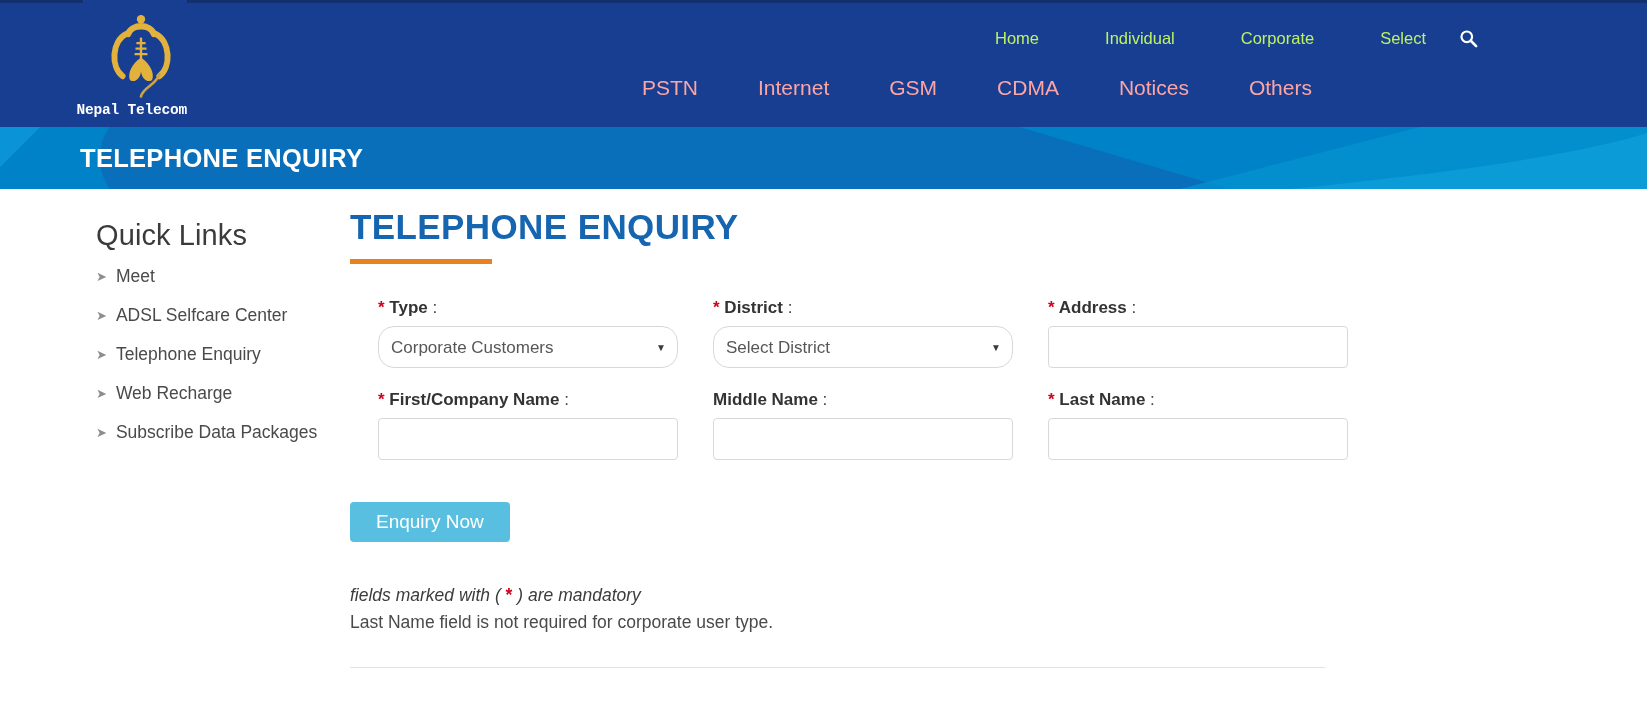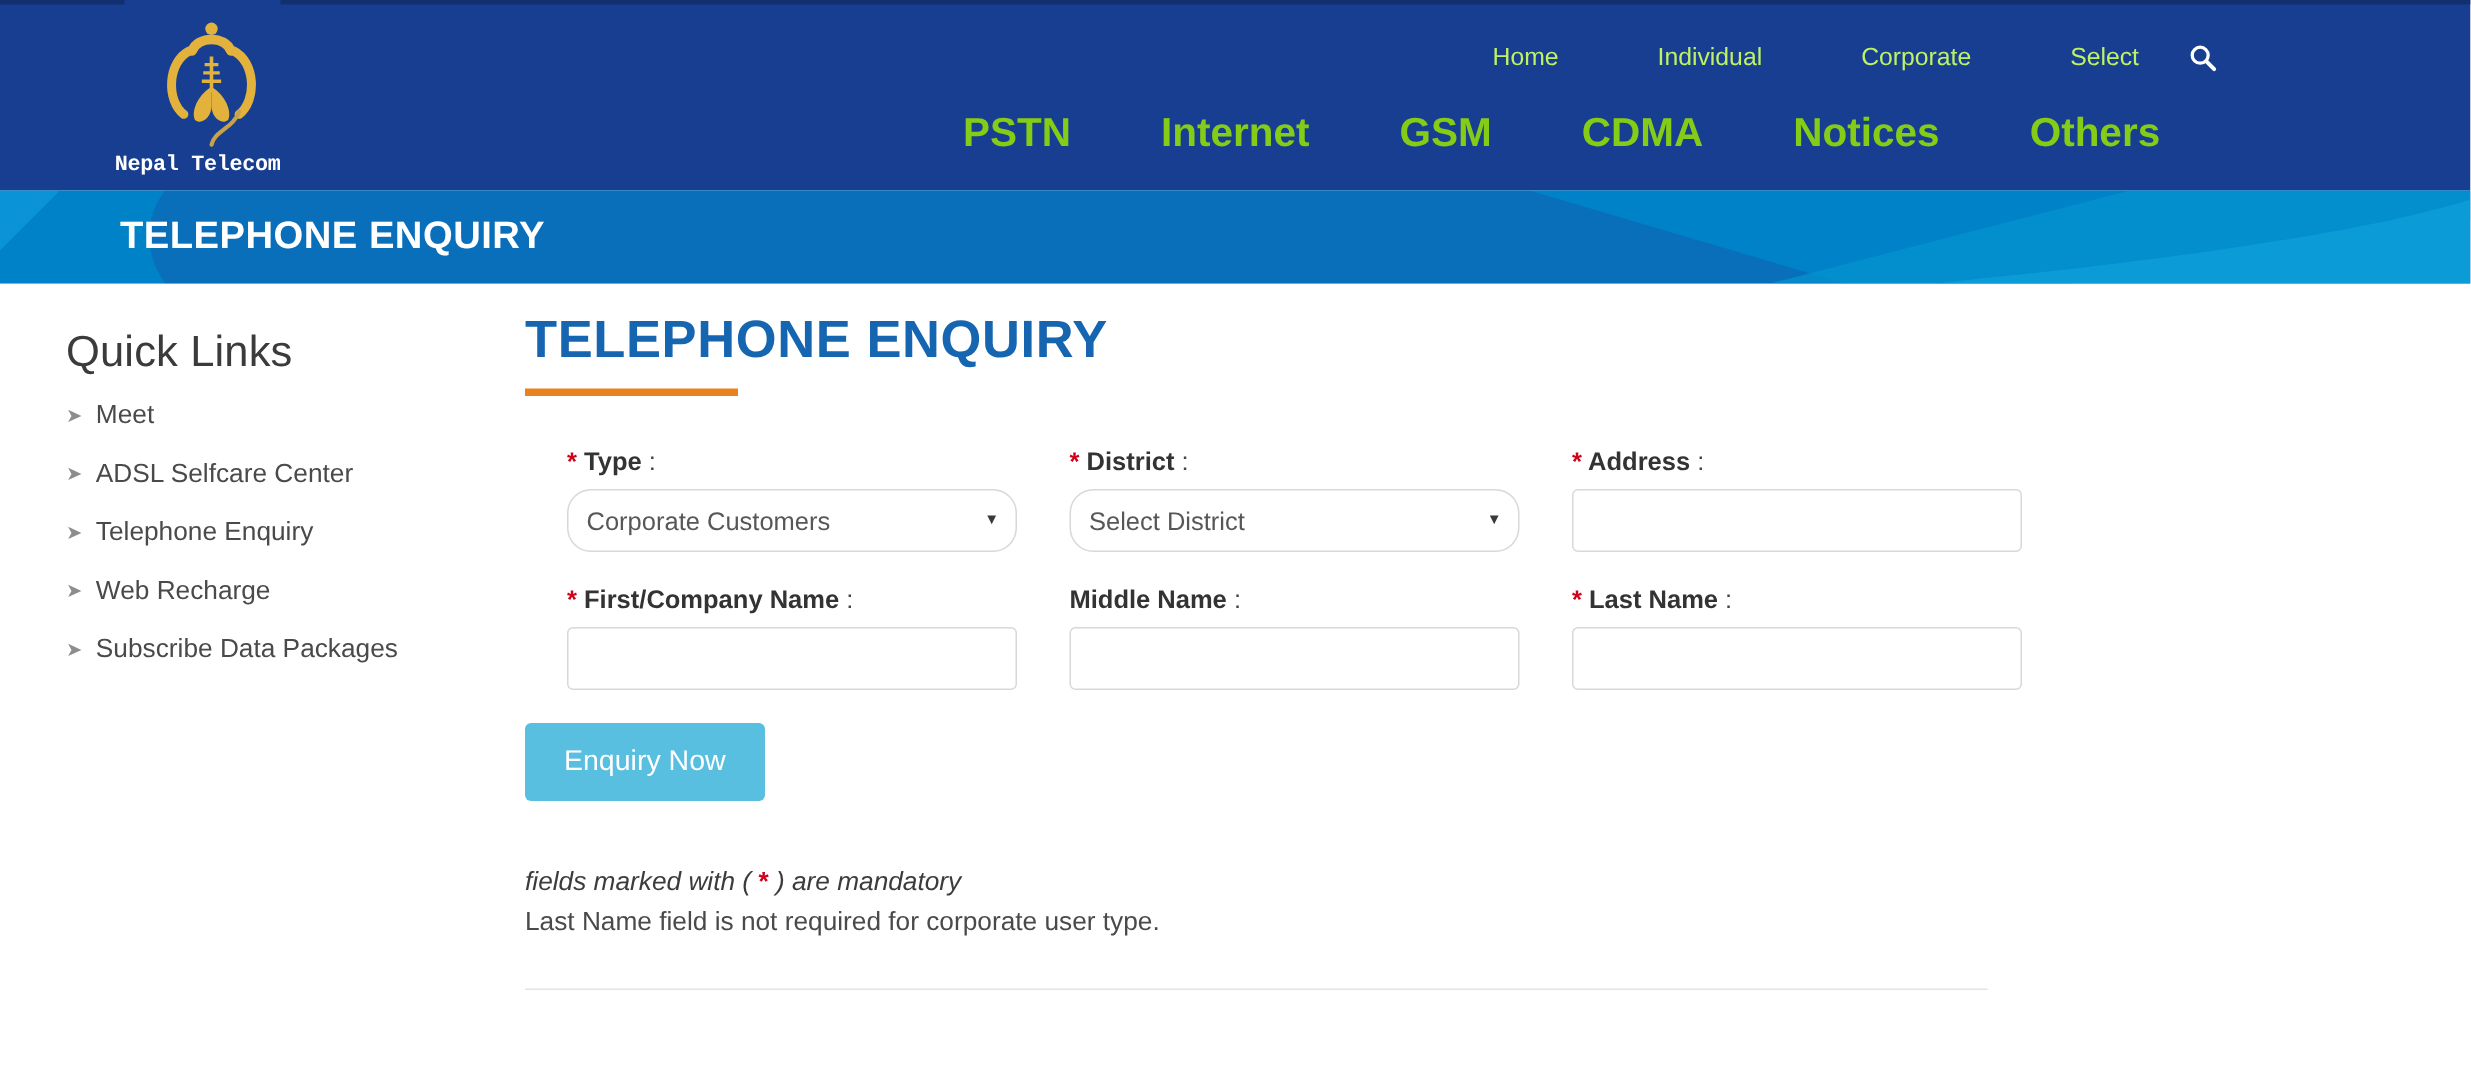--- a/index.html
+++ b/index.html
@@ -62,26 +62,26 @@
     display:flex; align-items:center; justify-content:center;
     width: 22px; height: 22px; margin-left: -2px;
   }
 
   .main-nav {
     position: absolute;
     left: 612px; top: 68px;
     display: flex; align-items: center;
   }
   .main-nav a {
-    color: #84cc16;
-    font-size: 27px;
+    color: #fca5a5;
+    font-size: 21px;
     text-decoration: none;
     padding: 0 30px;
     line-height: 40px;
-    font-weight: 700;
+    font-weight: 400;
     white-space: nowrap;
   }
 
   
   .banner {
     position: relative;
     height: 62px;
     width: 100%;
     background: #0082c8;
     overflow: hidden;
@@ -100,21 +100,21 @@
   }
 
   
   .content {
     position: relative;
     display: flex;
     padding-top: 0px;
   }
   .sidebar {
     width: 350px;
-    padding-left: 44px;
+    padding-left: 96px;
     padding-top: 30px;
     flex: 0 0 350px;
   }
   .sidebar h2 {
     margin: 0 0 14px 0;
     font-size: 29px;
     font-weight: normal;
     color: #3b3b3b;
     letter-spacing: 0.1px;
   }
@@ -197,28 +197,29 @@
     position: absolute;
     right: 12px; top: 50%;
     transform: translateY(-45%);
     pointer-events: none;
     color: #3a3a3a;
     font-size: 10px;
     line-height: 1;
   }
 
   .submit-btn {
+    margin-top: 20px;
     background: #58bfe0;
     color: #ffffff;
     border: none;
     border-radius: 4px;
     font-size: 19px;
     font-family: "Liberation Sans", sans-serif;
     padding: 0 26px;
-    height: 52px;
+    height: 40px;
     cursor: pointer;
   }
 
   .notes { margin-top: 43px; }
   .note-italic {
     font-style: italic;
     font-size: 17.5px;
     color: #3c3c3c;
     margin: 0 0 6px 0;
   }

